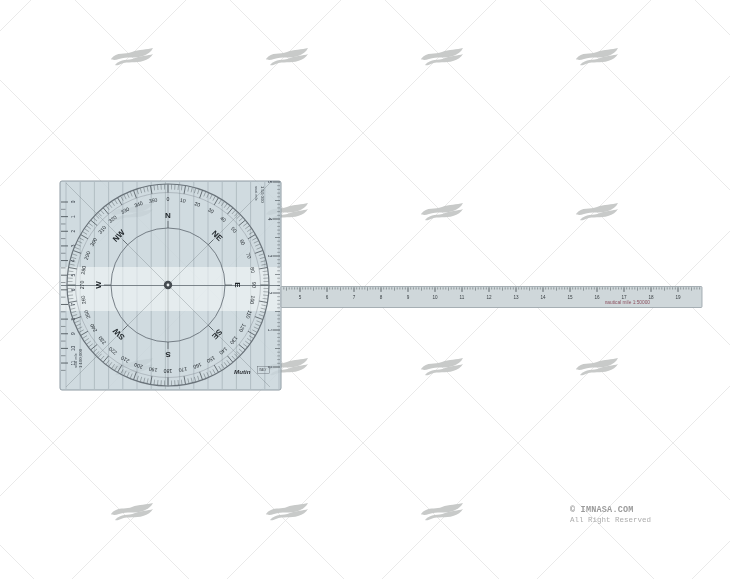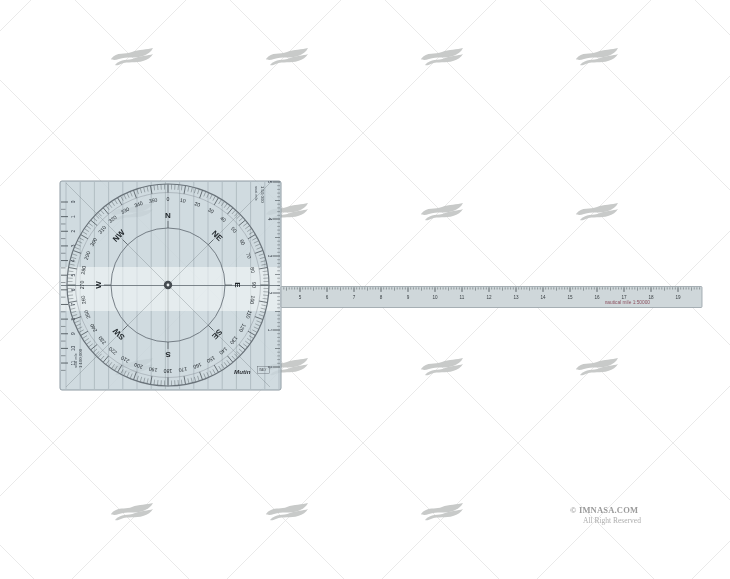--- a/index.html
+++ b/index.html
@@ -4,24 +4,24 @@
 <style>
   html,body{margin:0;padding:0;background:#fff;}
   #canvas{
     position:relative;width:730px;height:579px;background:#ffffff;
     overflow:hidden;font-family:"Liberation Sans","DejaVu Sans",sans-serif;
   }
   #lattice,#plotter{position:absolute;left:0;top:0;width:730px;height:579px;}
   .wave{position:absolute;width:44px;height:20px;}
   #copyright{
     position:absolute;left:570px;top:505px;line-height:1.25;
-    font-family:Liberation Serif, serif;
+    font-family:Liberation Mono, monospace;
   }
   #copyright .l1{font-size:8.5px;font-weight:bold;color:#9b9b9b;letter-spacing:.2px;}
-  #copyright .l2{font-size:7.5px;color:#adadad;margin-left:13px;}
+  #copyright .l2{font-size:7.5px;color:#adadad;}
 </style>
 </head>
 <body>
 
 <div id="canvas">
   <svg id="lattice">
       <line x1="-800" y1="-1495" x2="1500" y2="805" stroke="#e4e4e4" stroke-width="0.8"></line>
       <line x1="-800" y1="-1340" x2="1500" y2="960" stroke="#e4e4e4" stroke-width="0.8"></line>
       <line x1="-800" y1="-1185" x2="1500" y2="1115" stroke="#e4e4e4" stroke-width="0.8"></line>
       <line x1="-800" y1="-1030" x2="1500" y2="1270" stroke="#e4e4e4" stroke-width="0.8"></line>

